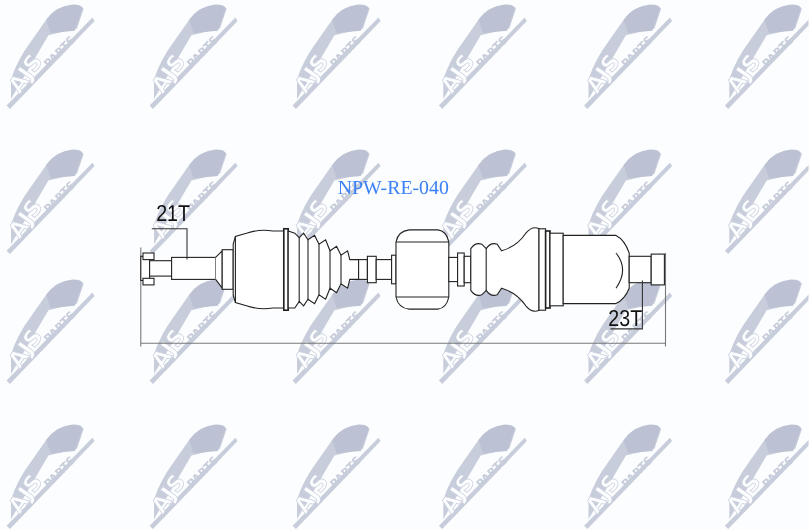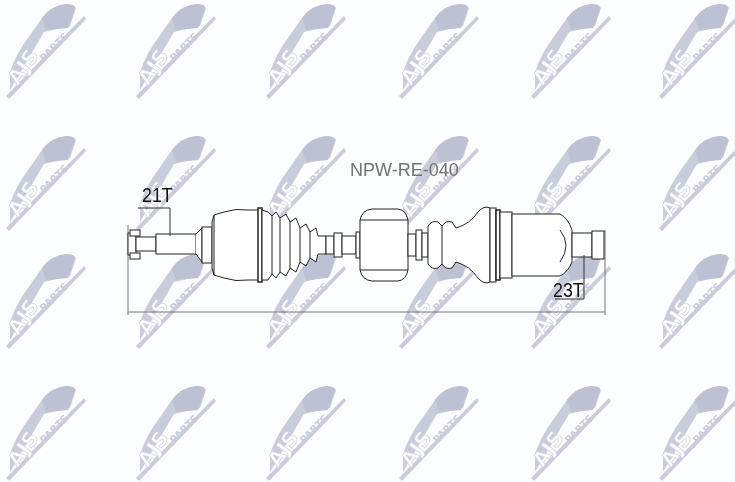--- a/index.html
+++ b/index.html
@@ -6,22 +6,22 @@
     body {
       width: 735px; height: 482px; overflow: hidden;
       background: #fcfdfe;
       position: relative;
       font-family: "Liberation Sans", sans-serif;
     }
     .wm-layer { position: absolute; left: 0; top: 0; width: 735px; height: 482px; }
     .drawing { position: absolute; left: 0; top: 0; width: 735px; height: 482px; }
     .part-label {
       position: absolute; left: 307px; top: 160px;
-      font-family: Liberation Sans, sans-serif;
-      font-size: 18px; color: #737373; letter-spacing: 0px; margin-left: 43px;
+      font-family: Liberation Serif, serif;
+      font-size: 18px; color: #3b82f6; letter-spacing: 0px;
     }
     .spline-label {
       position: absolute; font-family: "Liberation Sans", sans-serif;
       font-size: 21px; color: #111; transform: scaleX(0.85); transform-origin: left top;
     }
     .spline-left { left: 142px; top: 183px; }
     .spline-right { left: 553px; top: 278px; }
   </style>
 </head>
 <body>

